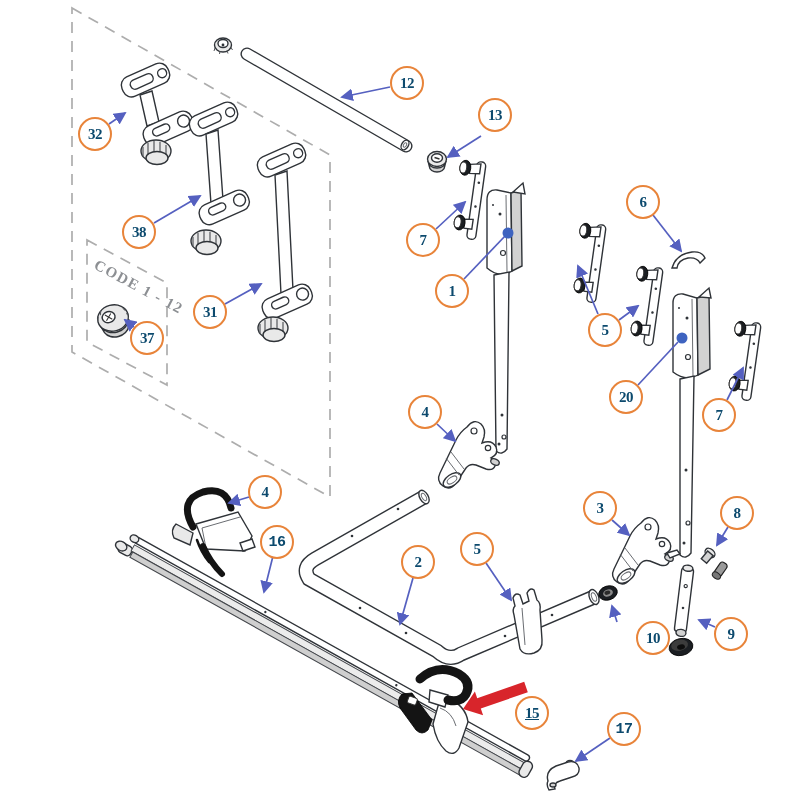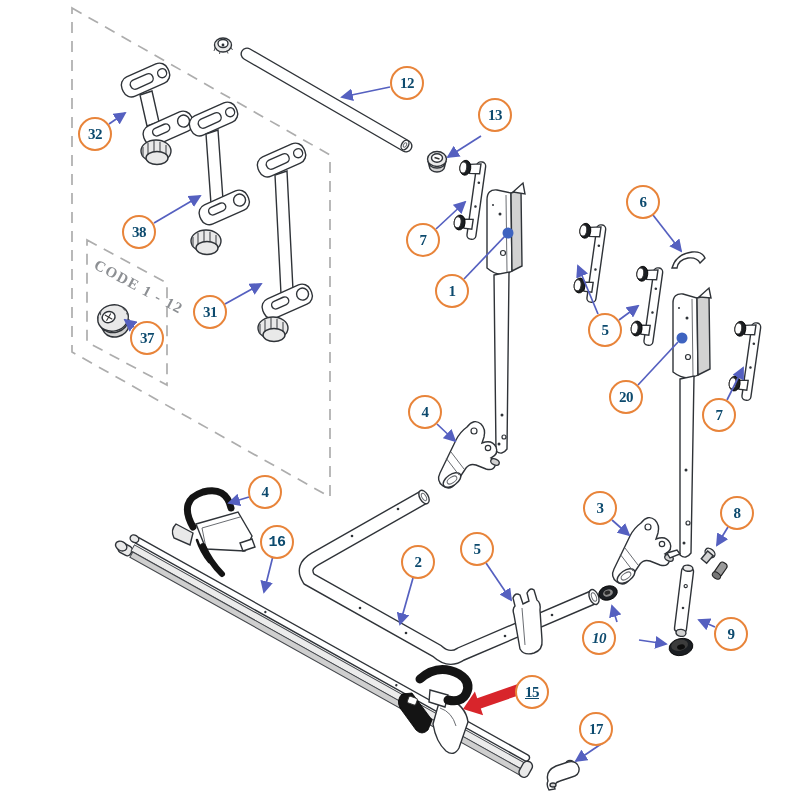--- a/index.html
+++ b/index.html
@@ -307,26 +307,26 @@
 <div class="callout" style="left:435px;top:274px;">1</div>
 <div class="callout" style="left:401px;top:545px;">2</div>
 <div class="callout" style="left:583px;top:491px;">3</div>
 <div class="callout" style="left:408px;top:395px;">4</div>
 <div class="callout" style="left:588px;top:313px;">5</div>
 <div class="callout" style="left:626px;top:185px;">6</div>
 <div class="callout" style="left:406px;top:223px;">7</div>
 <div class="callout" style="left:702px;top:398px;">7</div>
 <div class="callout" style="left:720px;top:496px;">8</div>
 <div class="callout" style="left:714px;top:617px;">9</div>
-<div class="callout" style="left:582px;top:621px;font-style:italic;">10</div>
+<div class="callout" style="left:636px;top:621px;">10</div>
 <div class="callout" style="left:460px;top:532px;">5</div>
 <div class="callout" style="left:390px;top:66px;">12</div>
 <div class="callout" style="left:478px;top:98px;">13</div>
 <div class="callout" style="left:248px;top:475px;">4</div>
-<div class="callout" style="left:515px;top:675px;text-decoration:underline;">15</div>
+<div class="callout" style="left:515px;top:696px;text-decoration:underline;">15</div>
 <div class="callout" style="left:260px;top:525px;font-family:Liberation Mono, monospace;">16</div>
-<div class="callout" style="left:579px;top:712px;">17</div>
+<div class="callout" style="left:607px;top:712px;font-family:Liberation Mono, monospace;">17</div>
 <div class="callout" style="left:609px;top:380px;">20</div>
 <div class="callout" style="left:78px;top:117px;">32</div>
 <div class="callout" style="left:122px;top:215px;">38</div>
 <div class="callout" style="left:193px;top:295px;">31</div>
 <div class="callout" style="left:130px;top:321px;">37</div>
 </div>
 
 </body></html>

